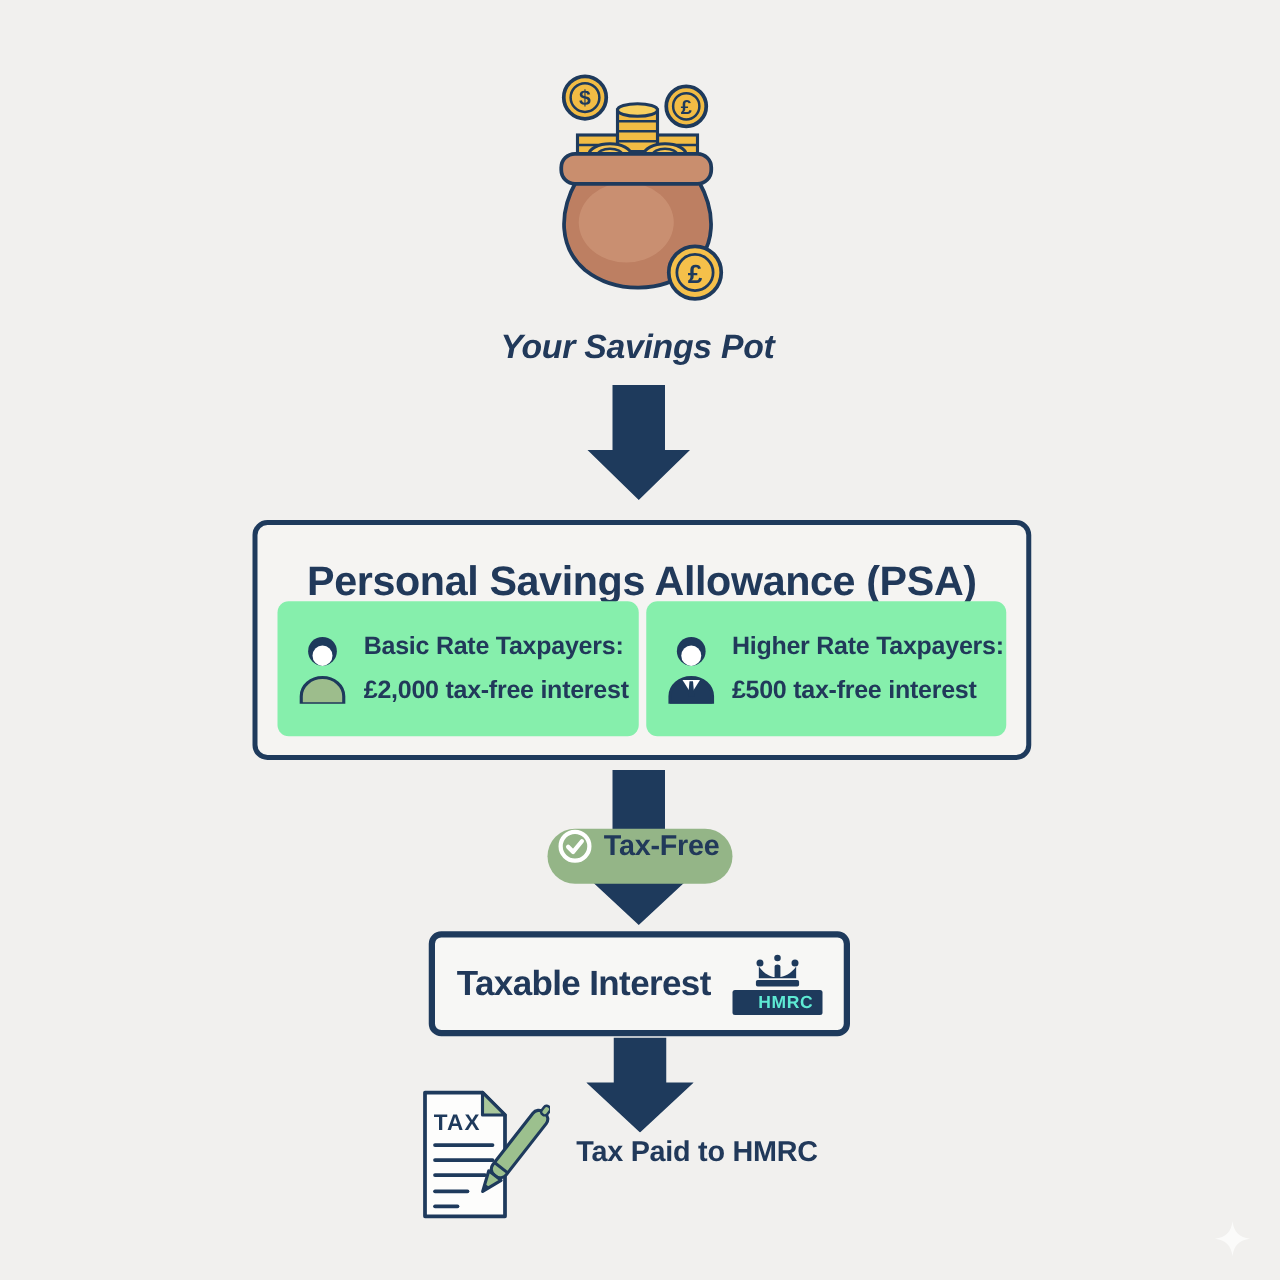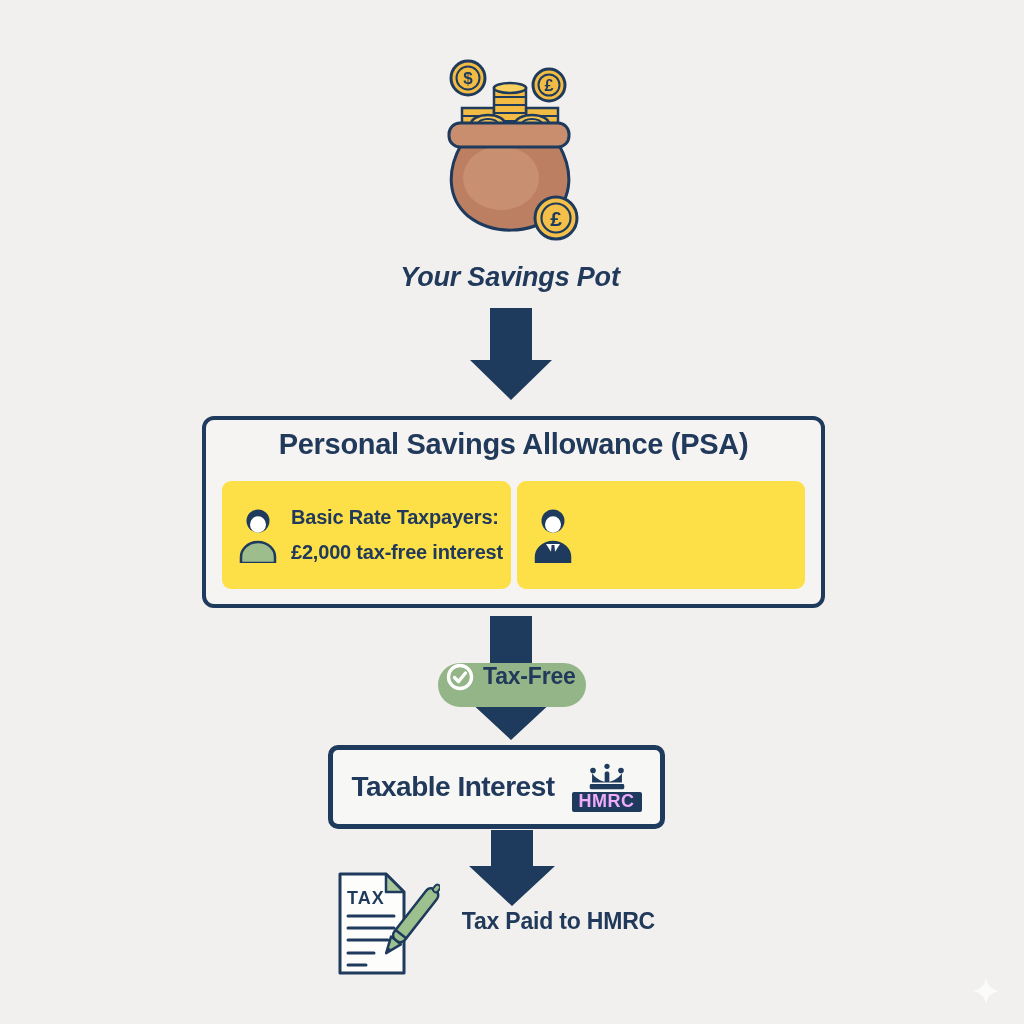--- a/index.html
+++ b/index.html
@@ -9,47 +9,47 @@
     font-family:"Liberation Sans", sans-serif;
     color:#21395a;
   }
   .abs{position:absolute;}
   
   .pot-label{left:330px;top:262px;width:360px;text-align:center;
     font-size:27px;font-weight:bold;letter-spacing:-0.2px;font-style:italic;}
   
   .psa-box{left:202px;top:416px;width:615px;height:184px;
     background:#f5f4f2;border:4px solid #1e3a5c;border-radius:12px;}
-  .psa-title{position:absolute;left:0;top:8px;width:100%;text-align:center;
-    font-size:29px;font-weight:bold;letter-spacing:-0.3px;}
+  .psa-title{position:absolute;left:0;top:26px;width:100%;text-align:center;
+    font-size:33px;font-weight:bold;letter-spacing:-0.3px;}
   .psa-row{position:absolute;left:16px;right:16px;top:61px;height:108px;
     display:flex;gap:6px;}
-  .psa-card{flex:1;background:#fde047;border-radius:9px;
+  .psa-card{flex:1;background:#86efac;border-radius:9px;
     display:flex;align-items:center;}
   .psa-card .person{margin-left:16px;flex:0 0 auto;}
   .psa-card .lines{margin-left:13px;white-space:nowrap;}
   .psa-card .l1,.psa-card .l2{font-size:20px;font-weight:bold;
     letter-spacing:-0.2px;line-height:35px;}
   
   .badge{left:438px;top:663px;width:148px;height:44px;border-radius:22px;
     background:#94b587;display:flex;align-items:flex-start;z-index:3;}
   .badge .check{margin-left:8px;flex:0 0 auto;}
   .badge .badge-label{margin-left:9px;font-size:23px;font-weight:bold;
     letter-spacing:-0.2px;}
   
-  .taxable-box{left:328px;top:745px;width:327px;height:74px;
+  .taxable-box{left:343px;top:745px;width:327px;height:74px;
     background:#f7f7f5;border:5px solid #1e3a5c;border-radius:10px;
     display:flex;align-items:center;justify-content:center;gap:17px;z-index:2;}
   .taxable-title{font-size:28px;font-weight:bold;letter-spacing:-0.5px;}
   .hmrc{display:flex;flex-direction:column;align-items:center;}
-  .hmrc-tag{margin-top:1px;background:#1e3a5c;color:#f0abfc;
-    font-size:18px;font-weight:bold;letter-spacing:0.5px;
-    padding:2px 7px 3px 7px;border-radius:2px;line-height:15px;}
+  .hmrc-tag{margin-top:1px;background:#1e3a5c;color:#5eead4;
+    font-size:14px;font-weight:bold;letter-spacing:0.5px;
+    padding:2px 7px 3px 21px;border-radius:2px;line-height:15px;}
   
-  .footer-label{left:445px;top:908px;width:210px;text-align:right;
+  .footer-label{left:461px;top:908px;width:210px;text-align:left;
     font-size:23px;font-weight:bold;letter-spacing:-0.2px;}
   .z1{z-index:1;}
 </style>
 </head>
 <body>
 
 <div class="canvas">
 
   <svg class="abs" style="left:435px;top:52px;" width="150" height="190" viewBox="0 0 150 190">
 
@@ -116,20 +116,24 @@
       </div>
 
       <div class="psa-card">
         <svg class="person" width="40" height="56" viewBox="0 0 40 56">
           <circle cx="20" cy="14" r="11.5" fill="#1e3a5c"></circle>
           <ellipse cx="20" cy="17.5" rx="8" ry="8.2" fill="#ffffff"></ellipse>
           <path d="M3,56 v-6 a17,15 0 0 1 34,0 v6 z" fill="#1e3a5c" stroke="#1e3a5c" stroke-width="2.5"></path>
           <path d="M13,37 L27,37 L20,48 Z" fill="#ffffff"></path>
           <path d="M18.6,38 L21.4,38 L22.5,50 L17.5,50 Z" fill="#1e3a5c"></path>
         </svg>
+        <div class="lines">
+          <div class="l1">Higher Rate Taxpayers:</div>
+          <div class="l2">£500 tax-free interest</div>
+        </div>
       </div>
 
     </div>
   </div>
 
   <svg class="abs z1" style="left:468px;top:616px;" width="86" height="124" viewBox="0 0 86 124">
     <polygon points="22,0 64,0 64,84 86,84 43,124 0,84 22,84" fill="#1e3a5c"></polygon>
   </svg>
 
   <div class="abs badge">

